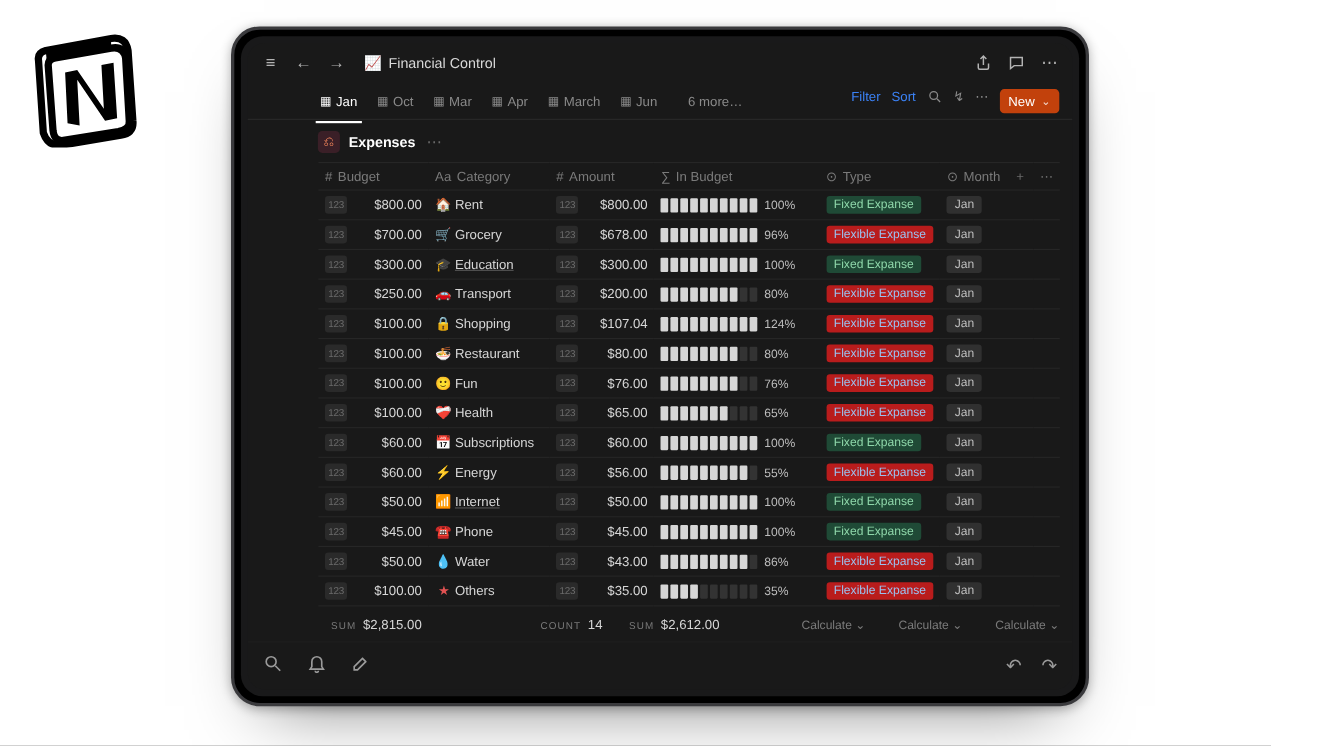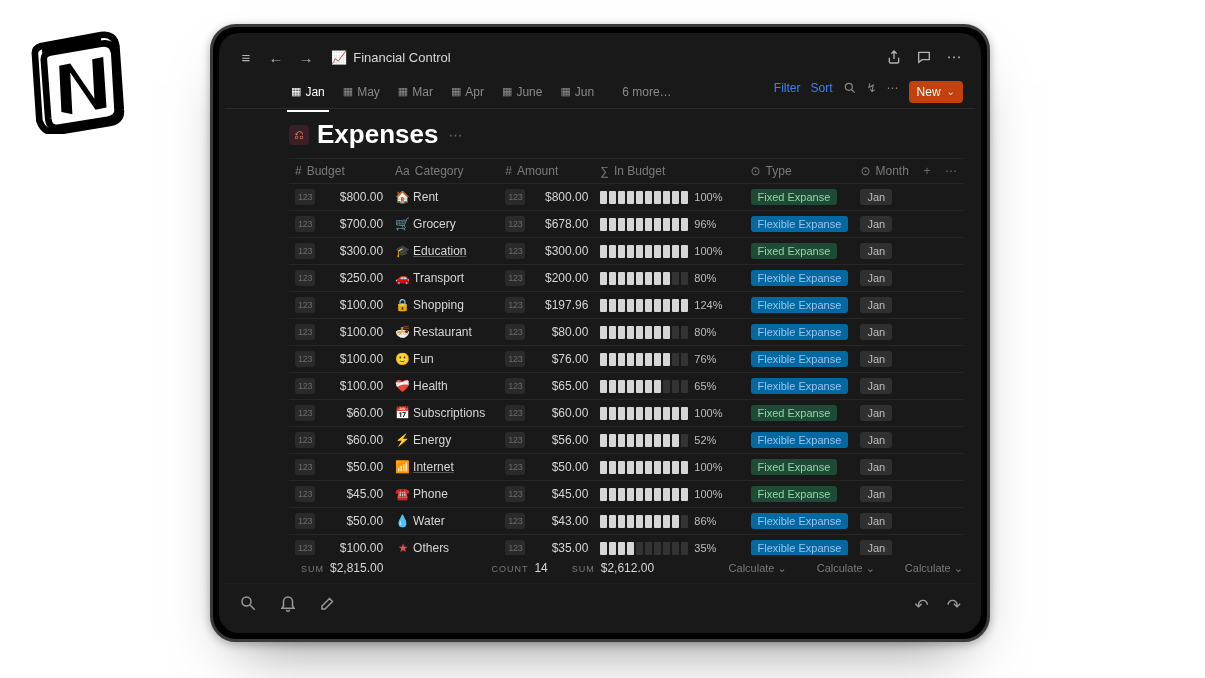--- a/index.html
+++ b/index.html
@@ -91,21 +91,21 @@
     font-size:12px;
   }
   .newbtn .chev{ font-size:10px; opacity:.8;}
 
   .titlebar{
     display:flex; align-items:center;
     padding:10px 12px 8px 64px;
     gap:8px;
   }
   .titlebar .piconsq{ width:20px; height:20px; border-radius:4px; display:flex; align-items:center; justify-content:center; background:#3a1f27; color:#ff8c5e; font-size:12px;}
-  .titlebar h1{ color:#fff; font-size:26px; font-weight:700;}
+  .titlebar h1{ color:#fff; font-size:13px; font-weight:700;}
   .titlebar .dots{ color:#6a6a6a; font-size:14px; margin-left:2px;}
 
   
   .tablewrap{ flex:1; overflow:auto; padding:0 12px 0 64px; }
   table{ border-collapse:collapse; width:100%; font-size:12px; }
   th, td{ padding:5px 6px; border-bottom:1px solid #262626; vertical-align:middle; }
   th{ text-align:left; color:#7a7a7a; font-weight:400; font-size:12px; border-top:1px solid #262626;}
   .colhead{ display:flex; align-items:center; gap:5px;}
   .pill123{
     display:inline-flex; align-items:center; justify-content:center;
@@ -120,21 +120,21 @@
   td.cat{ white-space:nowrap; }
   td.cat .ico{ color:#e15252; display:inline-block; width:16px; text-align:center; margin-right:2px;}
   td.cat .underlined{ text-decoration:underline; text-decoration-color:#555;}
   td.inbudget{ white-space:nowrap; }
   .bars{ display:inline-flex; gap:2px; vertical-align:middle; margin-right:6px;}
   .bars span{ width:7px; height:13px; border-radius:1px; background:#333;}
   .bars span.on{ background:#d6d6d6;}
   .pct{ color:#bdbdbd; font-size:11px;}
   .tag{ display:inline-block; padding:2px 7px; border-radius:3px; font-size:11px; white-space:nowrap;}
   .tag.green{ background:#1f4a36; color:#8ed6a9;}
-  .tag.blue{ background:#0369a1; color:#9ac1ef;}
+  .tag.blue{ background:#b91c1c; color:#9ac1ef;}
   .tag.month{ background:#303030; color:#bdbdbd;}
   .addcol{ width:24px; text-align:center; color:#6a6a6a;}
 
   .newrow td{ color:#6a6a6a; }
 
   .summary{
     display:flex; align-items:center;
     padding:6px 12px 8px 64px;
     font-size:11px;
     color:#7a7a7a;
@@ -206,33 +206,33 @@
       <span class="ico">⋯</span>
     </div>
 
     <div class="viewbar">
       <span class="viewtab active">
           <span class="tblico">▦</span>
           <span>Jan</span>
         </span>
         <span class="viewtab">
           <span class="tblico">▦</span>
-          <span>May</span>
+          <span>Oct</span>
         </span>
         <span class="viewtab">
           <span class="tblico">▦</span>
           <span>Mar</span>
         </span>
         <span class="viewtab">
           <span class="tblico">▦</span>
           <span>Apr</span>
         </span>
         <span class="viewtab">
           <span class="tblico">▦</span>
-          <span>June</span>
+          <span>March</span>
         </span>
         <span class="viewtab">
           <span class="tblico">▦</span>
           <span>Jun</span>
         </span>
       <span class="more">6 more…</span>
       <span class="right">
         <span class="linkblue">Filter</span>
         <span class="linkblue">Sort</span>
         <span class="ico" style="color:#8a8a8a">
@@ -439,21 +439,21 @@
               <td class="budget">
                 <span class="bwrap">
                   <span class="pill123">123</span>
                   <span>$100.00</span>
                 </span>
               </td>
               <td class="cat"><span class="ico">🔒</span><span class="">Shopping</span></td>
               <td class="amount">
                 <span class="bwrap">
                   <span class="pill123">123</span>
-                  <span>$197.96</span>
+                  <span>$107.04</span>
                 </span>
               </td>
               <td class="inbudget"><span class="bars">
                   <span class="on"></span>
                   <span class="on"></span>
                   <span class="on"></span>
                   <span class="on"></span>
                   <span class="on"></span>
                   <span class="on"></span>
                   <span class="on"></span>
@@ -608,21 +608,21 @@
                   <span class="on"></span>
                   <span class="on"></span>
                   <span class="on"></span>
                   <span class="on"></span>
                   <span class="on"></span>
                   <span class="on"></span>
                   <span class="on"></span>
                   <span class="on"></span>
                   <span class="on"></span>
                   <span class=""></span>
-                </span><span class="pct">52%</span></td>
+                </span><span class="pct">55%</span></td>
               <td><span class="tag blue">Flexible Expanse</span></td>
               <td><span class="tag month">Jan</span></td>
               <td></td>
               <td></td>
             </tr>
             <tr>
               <td class="budget">
                 <span class="bwrap">
                   <span class="pill123">123</span>
                   <span>$50.00</span>

